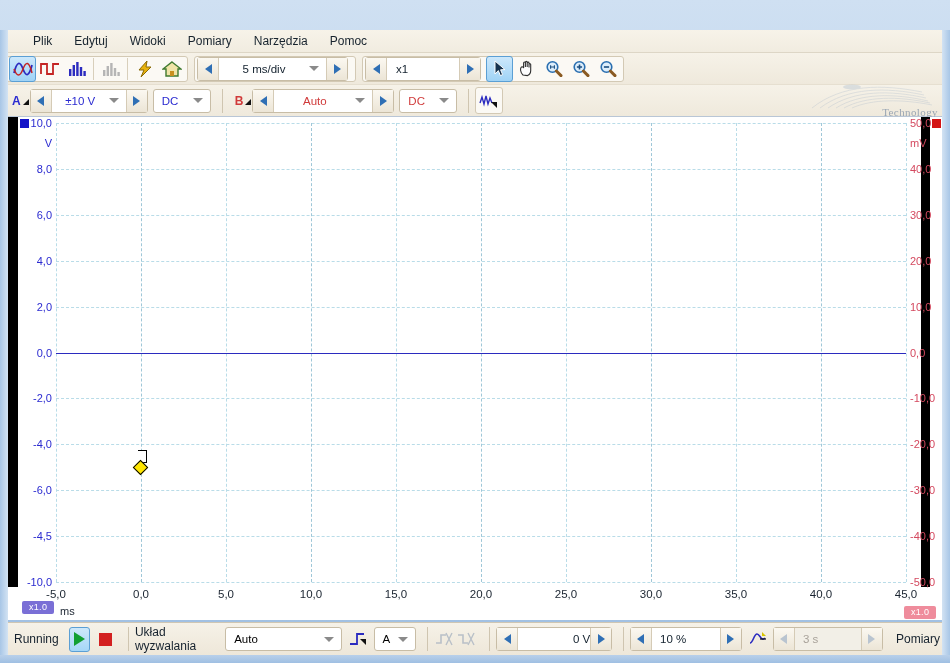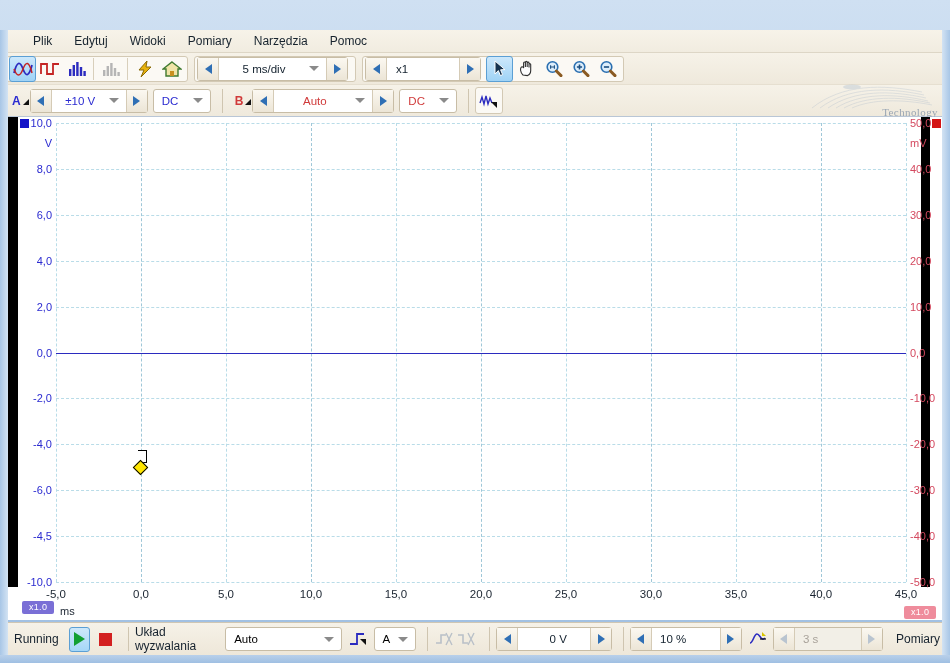--- a/index.html
+++ b/index.html
@@ -582,21 +582,21 @@
       </svg>
     </div>
 
     <div class="vsep"></div>
 
     <div class="spin">
       <div class="sp-arrow">
           <span class="tri l"></span>
         </div>
       <div class="sp-field" style="width:72px;justify-content:flex-start">
-        <span class="cv" style="text-align:center;padding-left:8px">0 V</span>
+        <span class="cv" style="text-align:right;padding-left:8px">0 V</span>
       </div>
       <div class="sp-arrow right">
           <span class="tri r"></span>
         </div>
     </div>
 
     <div class="vsep"></div>
 
     <div class="spin">
       <div class="sp-arrow">

